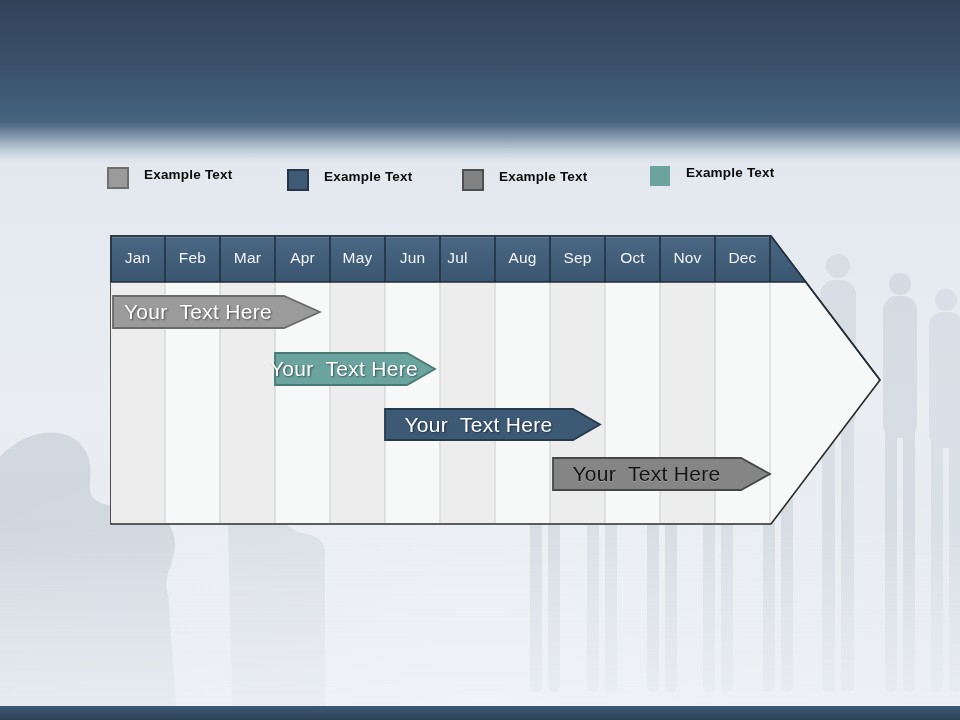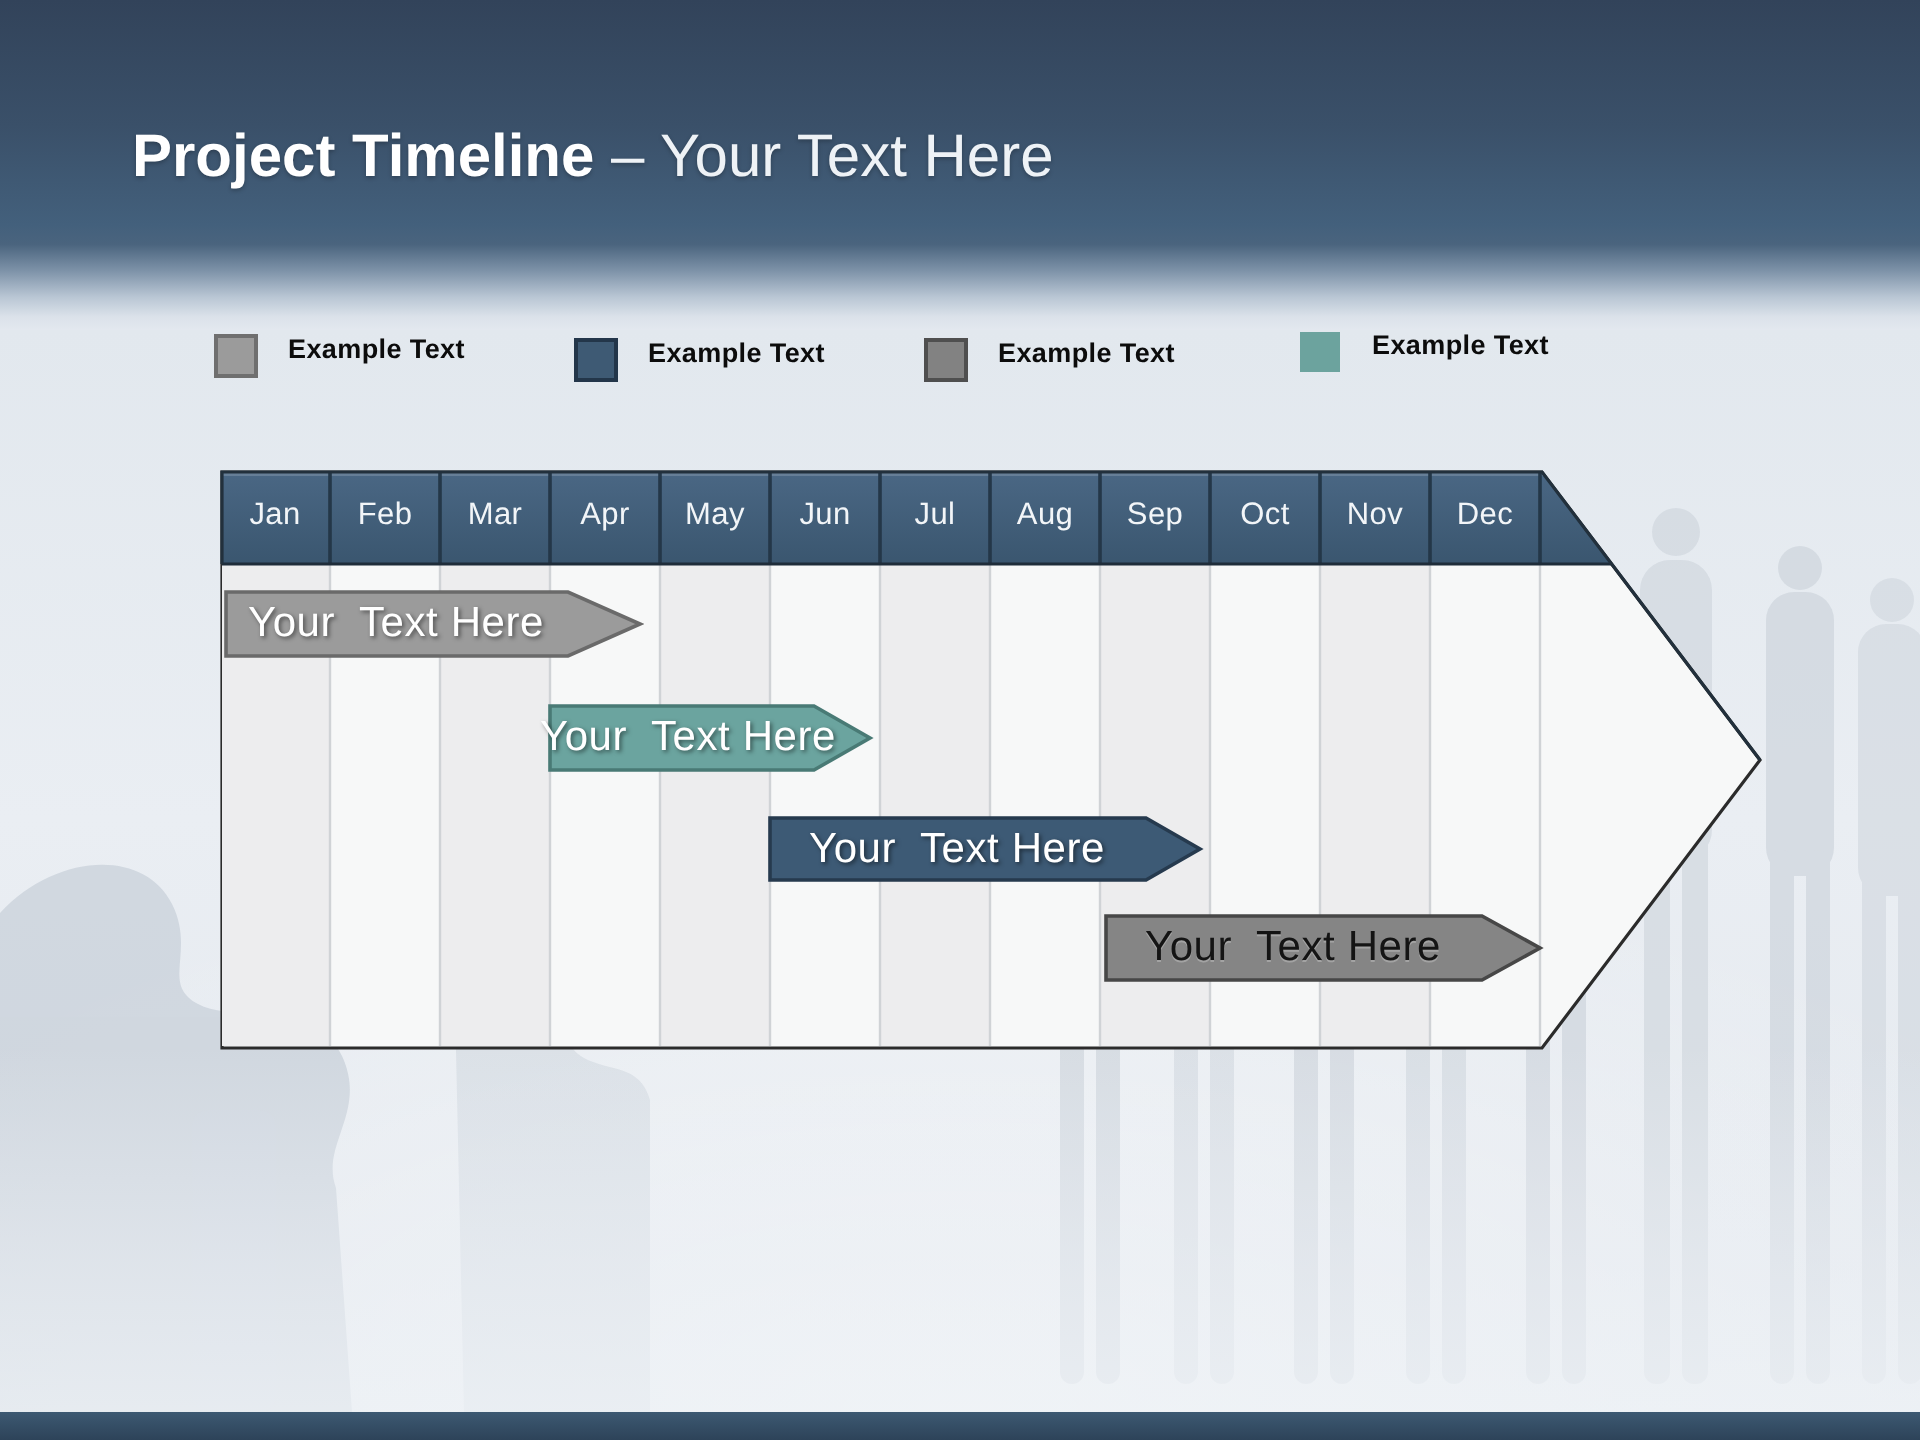--- a/index.html
+++ b/index.html
@@ -128,21 +128,20 @@
       <g opacity=".8">
           <circle cx="946" cy="300" r="11"></circle>
           <rect x="929" y="312" width="34" height="136" rx="14"></rect>
           <rect x="931" y="430" width="12" height="262" rx="6"></rect>
           <rect x="949" y="430" width="12" height="262" rx="6"></rect>
         </g>
     </g>
   </svg>
   <div class="bg-reflect-fade"></div>
 
-  <div class="title"><span class="bold">Project Timeline </span><span class="light">– Your Text Here</span></div>
 
   <div class="legend-item" style="left:107px;">
     <svg class="legend-swatch" width="22" height="22">
       <rect x="1" y="1" width="20" height="20" stroke-width="2" fill="#9b9b9b" stroke="#6f6f6f"></rect>
     </svg>
     <span class="legend-label">Example Text</span>
   </div>
   <div class="legend-item" style="left:287px;top:169px;">
     <svg class="legend-swatch" width="22" height="22">
       <rect x="1" y="1" width="20" height="20" stroke-width="2" fill="#3e5a74" stroke="#23364a"></rect>
@@ -219,21 +218,21 @@
 
       <polyline points="1,47 1,1 661,1 770,145" fill="none" stroke="#22303c" stroke-width="1.6"></polyline>
     </svg>
 
     <div class="month-label" style="left:0px;">Jan</div>
     <div class="month-label" style="left:55px;">Feb</div>
     <div class="month-label" style="left:110px;">Mar</div>
     <div class="month-label" style="left:165px;">Apr</div>
     <div class="month-label" style="left:220px;">May</div>
     <div class="month-label" style="left:275px;">Jun</div>
-    <div class="month-label" style="left:330px;border-radius:21px;">Jul</div>
+    <div class="month-label" style="left:320px;border-radius:21px;">Jul</div>
     <div class="month-label" style="left:385px;">Aug</div>
     <div class="month-label" style="left:440px;">Sep</div>
     <div class="month-label" style="left:495px;">Oct</div>
     <div class="month-label" style="left:550px;">Nov</div>
     <div class="month-label" style="left:605px;">Dec</div>
 
     <div class="bar" style="left:2px;top:60px;width:210px;height:34px;">
       <svg width="210" height="34" viewBox="0 0 210 34">
         <polygon points="1,1 172,1 208,17 172,33 1,33" stroke-width="1.8" fill="#9b9b9b" stroke="#6a6a6a"></polygon>
       </svg>

